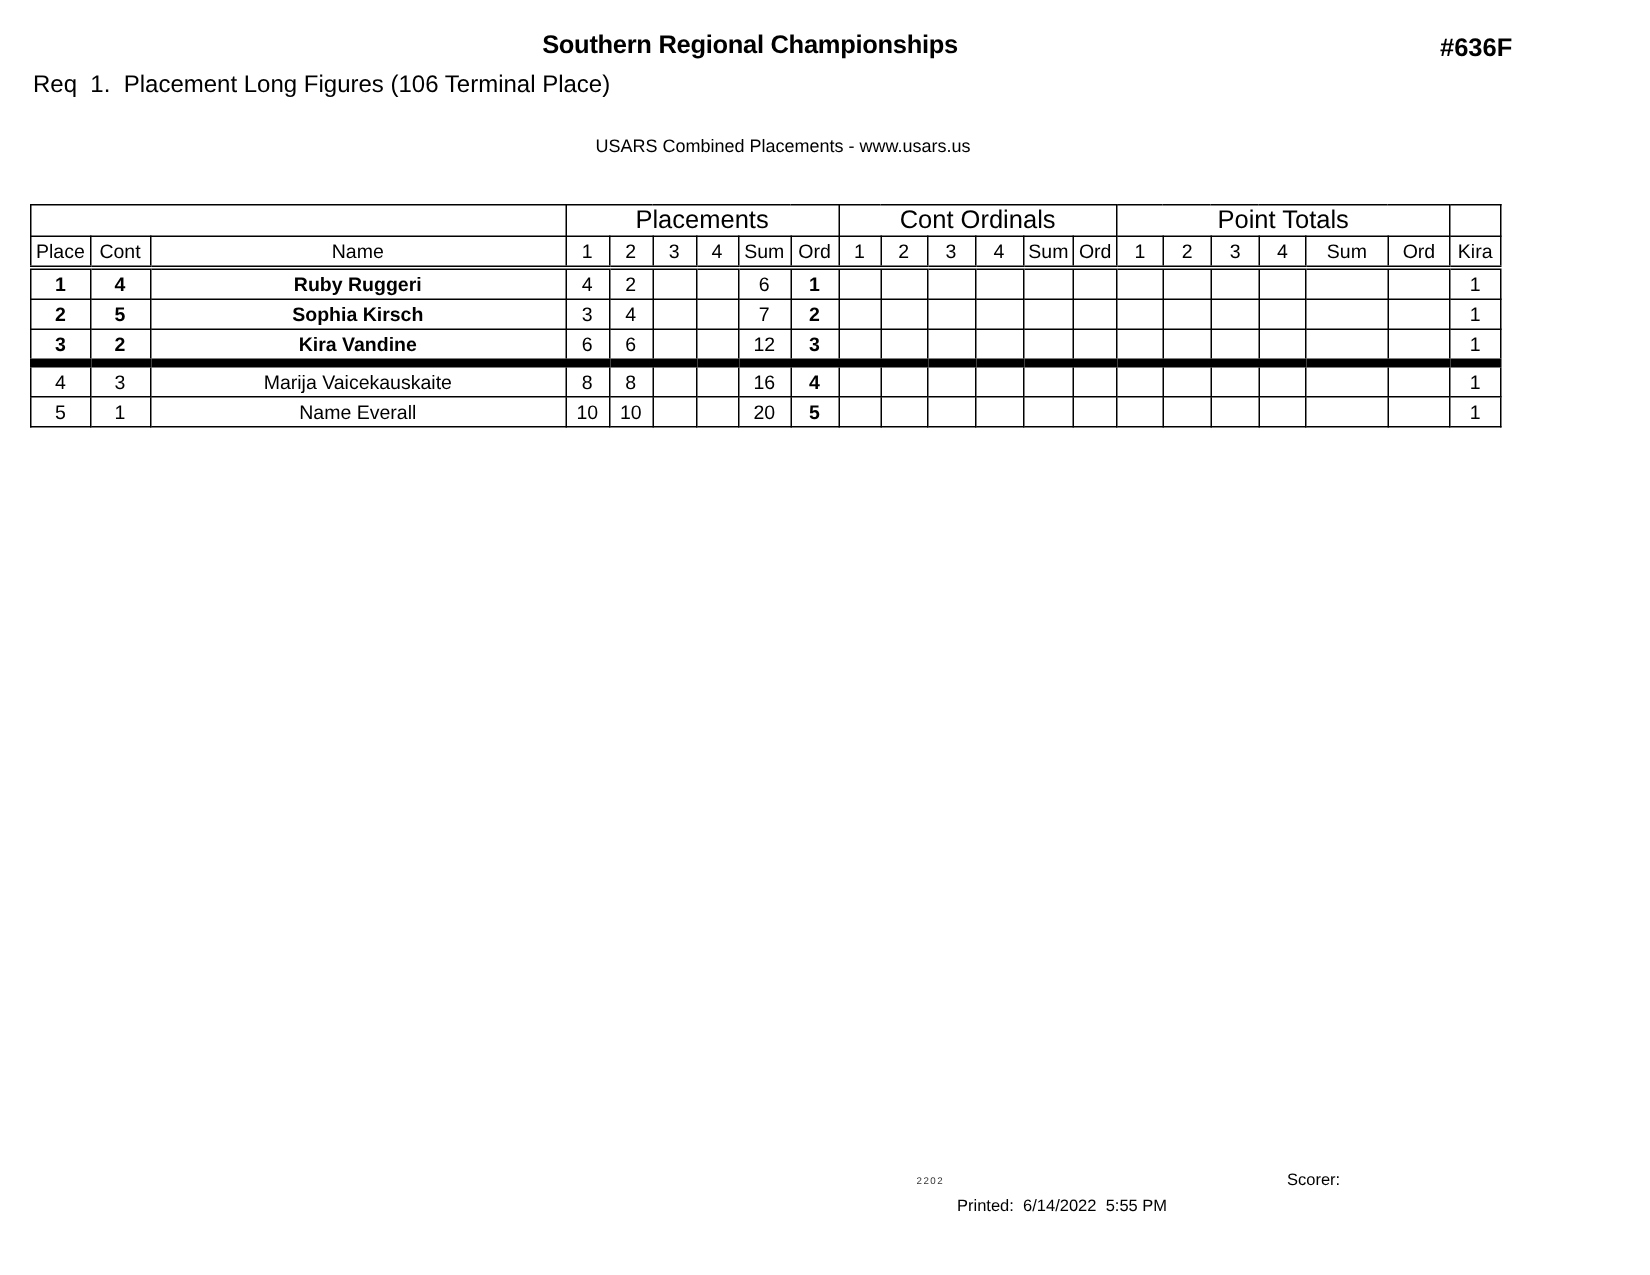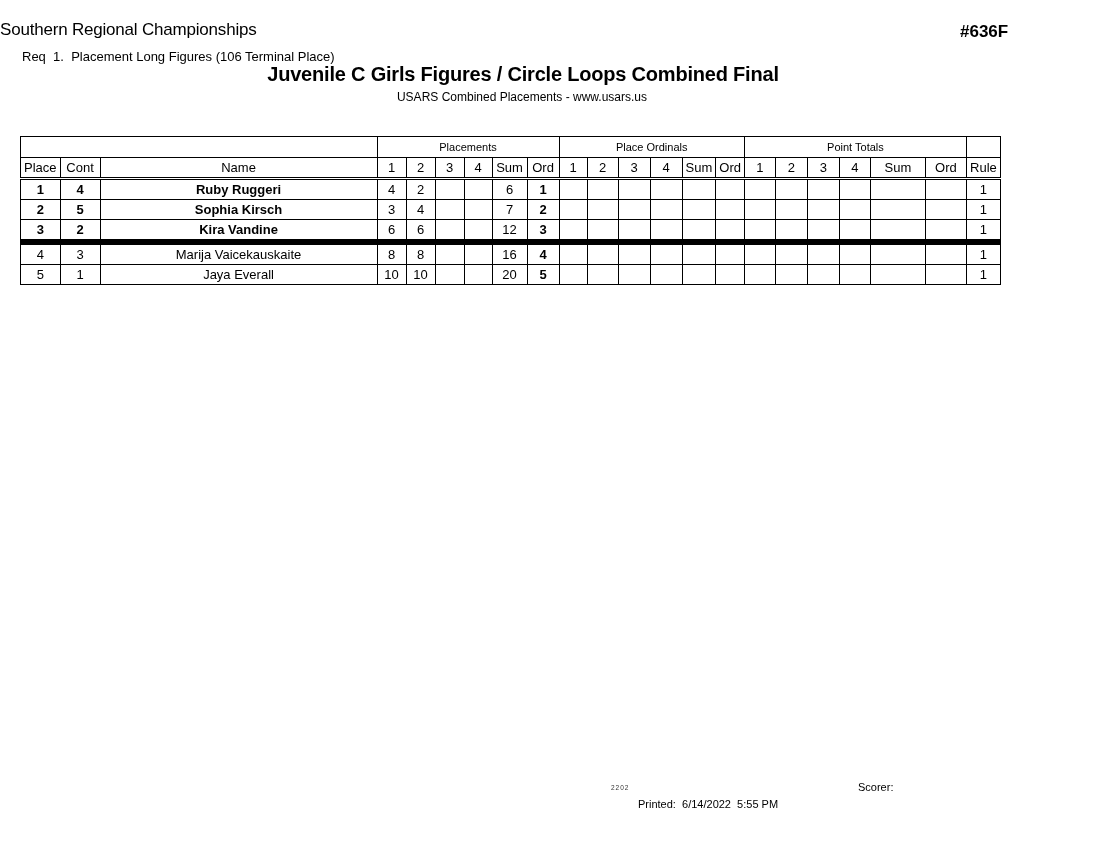--- a/index.html
+++ b/index.html
@@ -1,32 +1,32 @@
 <!DOCTYPE html>
 <html><head>
 <meta charset="utf-8">
 <style>
   html,body{margin:0;padding:0;}
   body{background:#e8e8e8;font-family:"Liberation Sans", sans-serif;color:#000;}
   .sheet{position:relative;width:1100px;height:850px;background:#ffffff;overflow:hidden;}
 
   
-  .req{position:absolute;left:22px;top:18px;font-size:13px;line-height:15.5px;white-space:pre;text-align:center;}
-  .champ{position:absolute;left:0;top:20px;width:1000px;text-align:left;font-size:17px;font-weight:normal;letter-spacing:-0.2px;}
+  .req{position:absolute;left:22px;top:18px;font-size:16px;line-height:15.5px;white-space:pre;text-align:center;}
+  .champ{position:absolute;left:0;top:20px;width:1000px;text-align:center;font-size:17px;font-weight:bold;letter-spacing:-0.2px;}
   .venue{position:absolute;left:0;top:44px;width:988px;text-align:center;font-size:15px;white-space:pre;}
   .event-title{position:absolute;left:0;top:63px;width:1046px;text-align:center;font-size:20px;font-weight:bold;letter-spacing:-0.2px;}
   .subtitle{position:absolute;left:0;top:90px;width:1044px;text-align:center;font-size:12px;}
   .event-code{position:absolute;left:960px;top:22px;font-size:17px;font-weight:bold;}
 
   
   table.results{position:absolute;left:20px;top:136px;border-collapse:collapse;table-layout:fixed;font-size:13px;}
   table.results td{border:1px solid #000;height:19px;padding:0 3px;text-align:center;overflow:hidden;white-space:nowrap;}
   td.nb{border:none;background:transparent;}
   tr.grp-row td{height:20px;}
-  td.grp{text-align:left;padding-left:3px;font-size:11px;margin-top:48px;}
+  td.grp{text-align:left;padding-left:3px;font-size:17px;margin-top:48px;}
   tr.hdr td{border-bottom:3px double #000;font-size:13px;}
   td.tl{border-left:4px solid #000;}
   tr.cutoff td{border-bottom:6px solid #000;}
   td.left{text-align:left;padding-left:5px;margin-top:16px;}
   tr.top3 td.b{font-weight:bold;}
   td.ordb{font-weight:bold;}
 
   
   .footer{position:absolute;top:781px;left:0;width:1100px;font-size:11px;}
   .version-mark{position:absolute;left:611px;top:3px;font-size:6.5px;color:#333;letter-spacing:1px;}
@@ -36,21 +36,20 @@
 </head>
 <body>
 
 <div class="sheet">
 
   <div class="req">
     <div>Req  1.  Placement Long Figures (106 Terminal Place)</div>
   </div>
 
   <div class="champ">Southern Regional Championships</div>
-  <div class="event-title">Juvenile C Girls Figures / Circle Loops Combined Final</div>
   <div class="subtitle">USARS Combined Placements - www.usars.us</div>
 
   <div class="event-code">#636F</div>
 
   <table class="results">
     <colgroup>
       <col style="width:36px">
         <col style="width:40px">
         <col style="width:277px">
       <col style="width:29px">
@@ -71,21 +70,21 @@
         <col style="width:31px">
         <col style="width:55px">
         <col style="width:41px">
       <col style="width:34px">
     </colgroup>
 
     <tbody>
         <tr class="grp-row">
       <td class="nb" colspan="3"></td>
       <td class="grp" colspan="6">Placements</td>
-      <td class="grp tl" colspan="6">Place Ordinals</td>
+      <td class="grp tl" colspan="6">Cont Ordinals</td>
       <td class="grp tl" colspan="6">Point Totals</td>
       <td class="nb"></td>
     </tr>
 
     <tr class="hdr">
       <td class="left">Place</td>
       <td>Cont</td>
       <td class="left">Name</td>
       <td>1</td>
       <td>2</td>
@@ -98,21 +97,21 @@
       <td>3</td>
       <td>4</td>
       <td>Sum</td>
       <td>Ord</td>
       <td class="tl">1</td>
       <td>2</td>
       <td>3</td>
       <td>4</td>
       <td>Sum</td>
       <td>Ord</td>
-      <td class="tl">Rule</td>
+      <td class="tl">Kira</td>
     </tr>
 
     <tr class="top3">
       <td class="b">1</td>
       <td class="b">4</td>
       <td class="b left">Ruby Ruggeri</td>
       <td>4</td>
       <td>2</td>
       <td></td>
       <td></td>
@@ -204,21 +203,21 @@
       <td></td>
       <td></td>
       <td></td>
       <td></td>
       <td class="tl">1</td>
     </tr>
 
     <tr>
       <td>5</td>
       <td>1</td>
-      <td class="left">Jaya Everall</td>
+      <td class="left">Name Everall</td>
       <td>10</td>
       <td>10</td>
       <td></td>
       <td></td>
       <td>20</td>
       <td class="ordb">5</td>
       <td class="tl"></td>
       <td></td>
       <td></td>
       <td></td>

